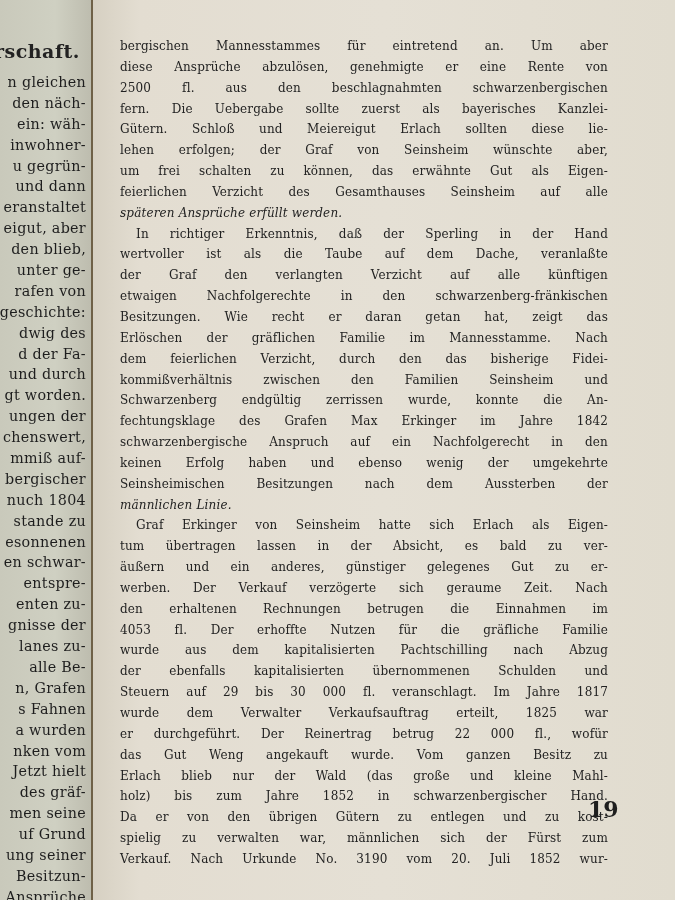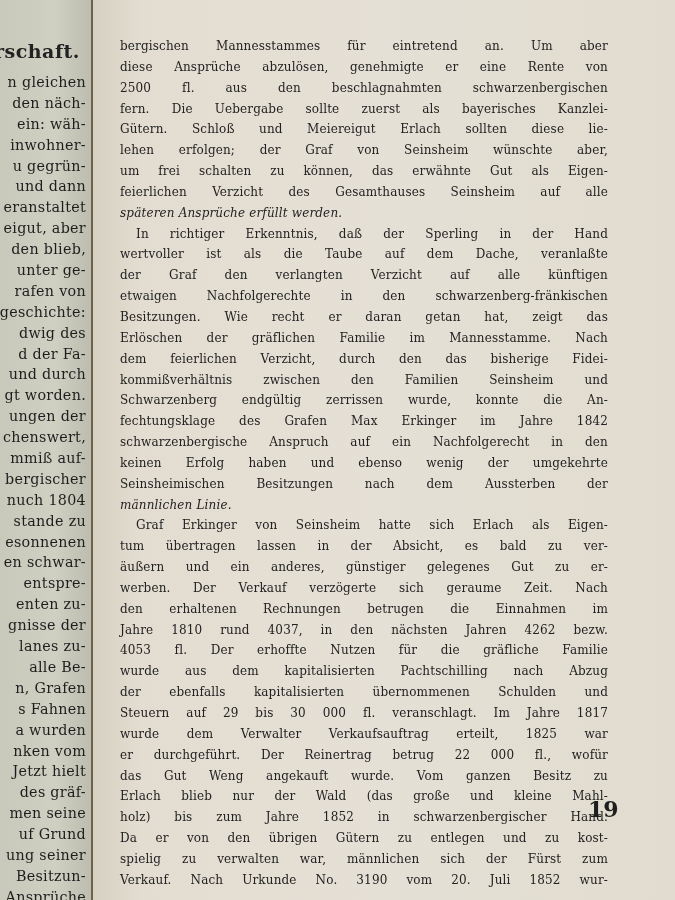--- a/index.html
+++ b/index.html
@@ -121,21 +121,20 @@
     <div class="line">fechtungsklage des Grafen Max Erkinger im Jahre 1842</div>
     <div class="line">schwarzenbergische Anspruch auf ein Nachfolgerecht in den</div>
     <div class="line">keinen Erfolg haben und ebenso wenig der umgekehrte</div>
     <div class="line">Seinsheimischen Besitzungen nach dem Aussterben der</div>
     <div class="line last">männlichen Linie.</div>
     <div class="line indent">Graf Erkinger von Seinsheim hatte sich Erlach als Eigen-</div>
     <div class="line">tum übertragen lassen in der Absicht, es bald zu ver-</div>
     <div class="line">äußern und ein anderes, günstiger gelegenes Gut zu er-</div>
     <div class="line">werben. Der Verkauf verzögerte sich geraume Zeit. Nach</div>
     <div class="line">den erhaltenen Rechnungen betrugen die Einnahmen im</div>
-    <div class="line">Jahre 1810 rund 4037, in den nächsten Jahren 4262 bezw.</div>
     <div class="line">4053 fl. Der erhoffte Nutzen für die gräfliche Familie</div>
     <div class="line">wurde aus dem kapitalisierten Pachtschilling nach Abzug</div>
     <div class="line">der ebenfalls kapitalisierten übernommenen Schulden und</div>
     <div class="line">Steuern auf 29 bis 30 000 fl. veranschlagt. Im Jahre 1817</div>
     <div class="line">wurde dem Verwalter Verkaufsauftrag erteilt, 1825 war</div>
     <div class="line">er durchgeführt. Der Reinertrag betrug 22 000 fl., wofür</div>
     <div class="line">das Gut Weng angekauft wurde. Vom ganzen Besitz zu</div>
     <div class="line">Erlach blieb nur der Wald (das große und kleine Mahl-</div>
     <div class="line">holz) bis zum Jahre 1852 in schwarzenbergischer Hand.</div>
     <div class="line">Da er von den übrigen Gütern zu entlegen und zu kost-</div>

